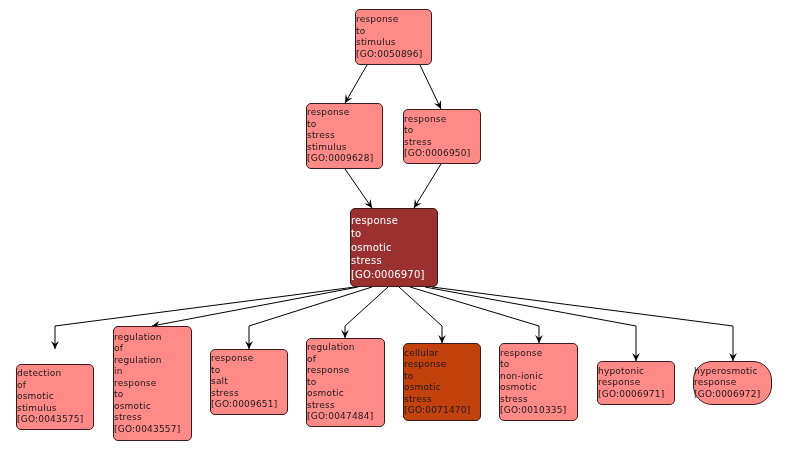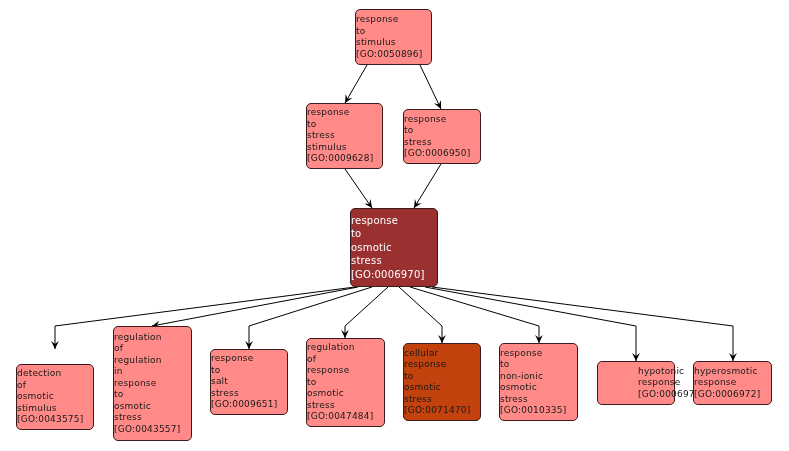--- a/index.html
+++ b/index.html
@@ -139,23 +139,23 @@
       <span>[GO:0071470]</span>
     </div>
     <div class="node" style="left: 499px; top: 343px; width: 79px; height: 78px; background: rgb(255, 138, 135);">
       <span>response</span>
       <span>to</span>
       <span>non-ionic</span>
       <span>osmotic</span>
       <span>stress</span>
       <span>[GO:0010335]</span>
     </div>
-    <div class="node" style="left: 597px; top: 361px; width: 78px; height: 44px; background: rgb(255, 138, 135); padding-left: 40px;">
+    <div class="node" style="left: 597px; top: 361px; width: 78px; height: 44px; background: rgb(255, 138, 135);">
       <span>hypotonic</span>
       <span>response</span>
       <span>[GO:0006971]</span>
     </div>
-    <div class="node" style="left: 693px; top: 361px; width: 79px; height: 44px; background: rgb(255, 138, 135);">
+    <div class="node" style="left: 693px; top: 361px; width: 79px; height: 44px; background: rgb(255, 138, 135); border-radius: 19px;">
       <span>hyperosmotic</span>
       <span>response</span>
       <span>[GO:0006972]</span>
     </div>
   </div>
 
 </body></html>

